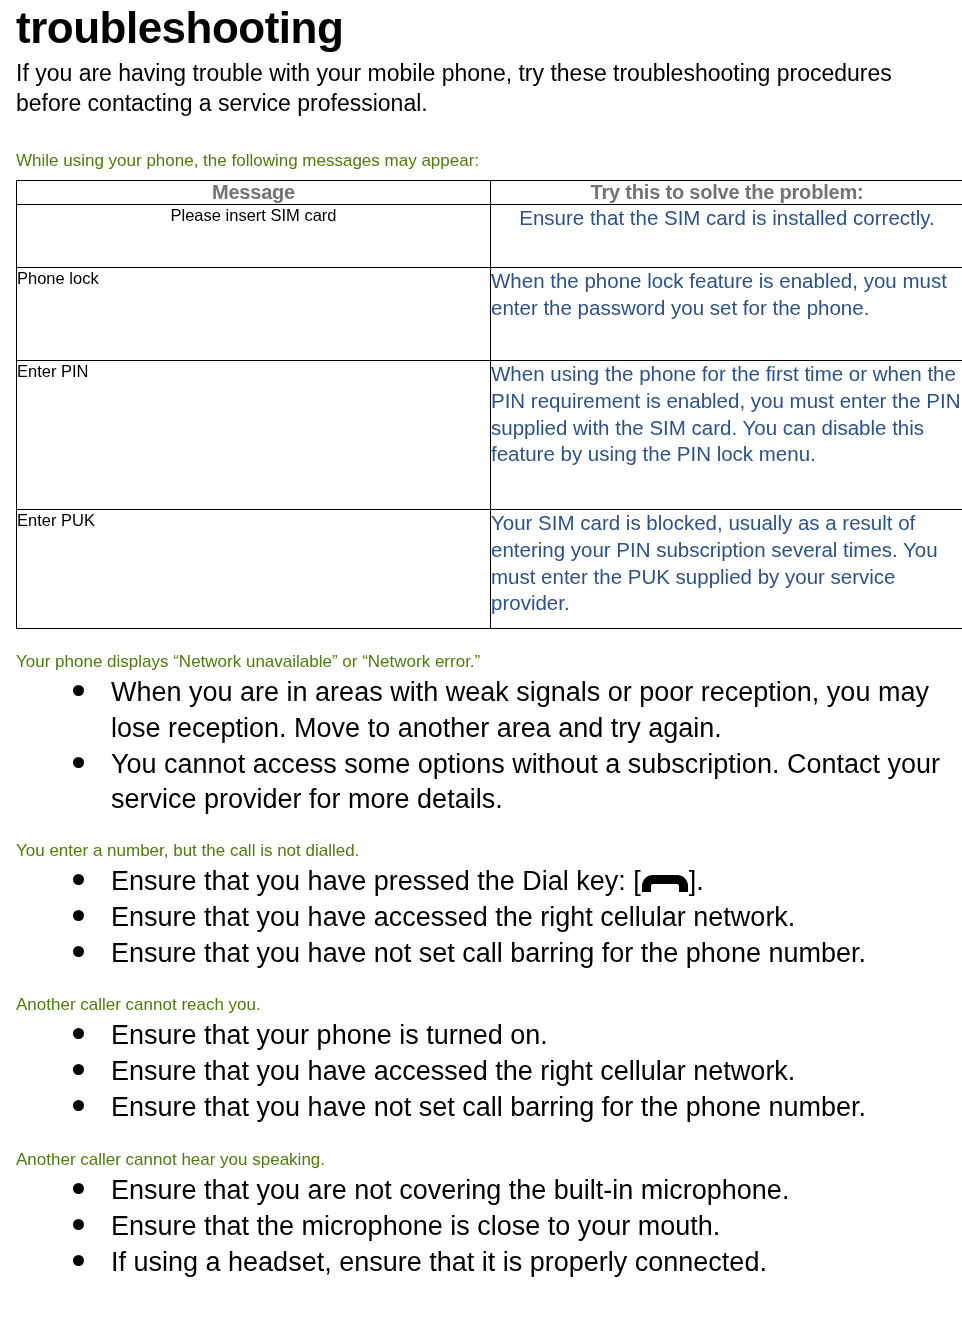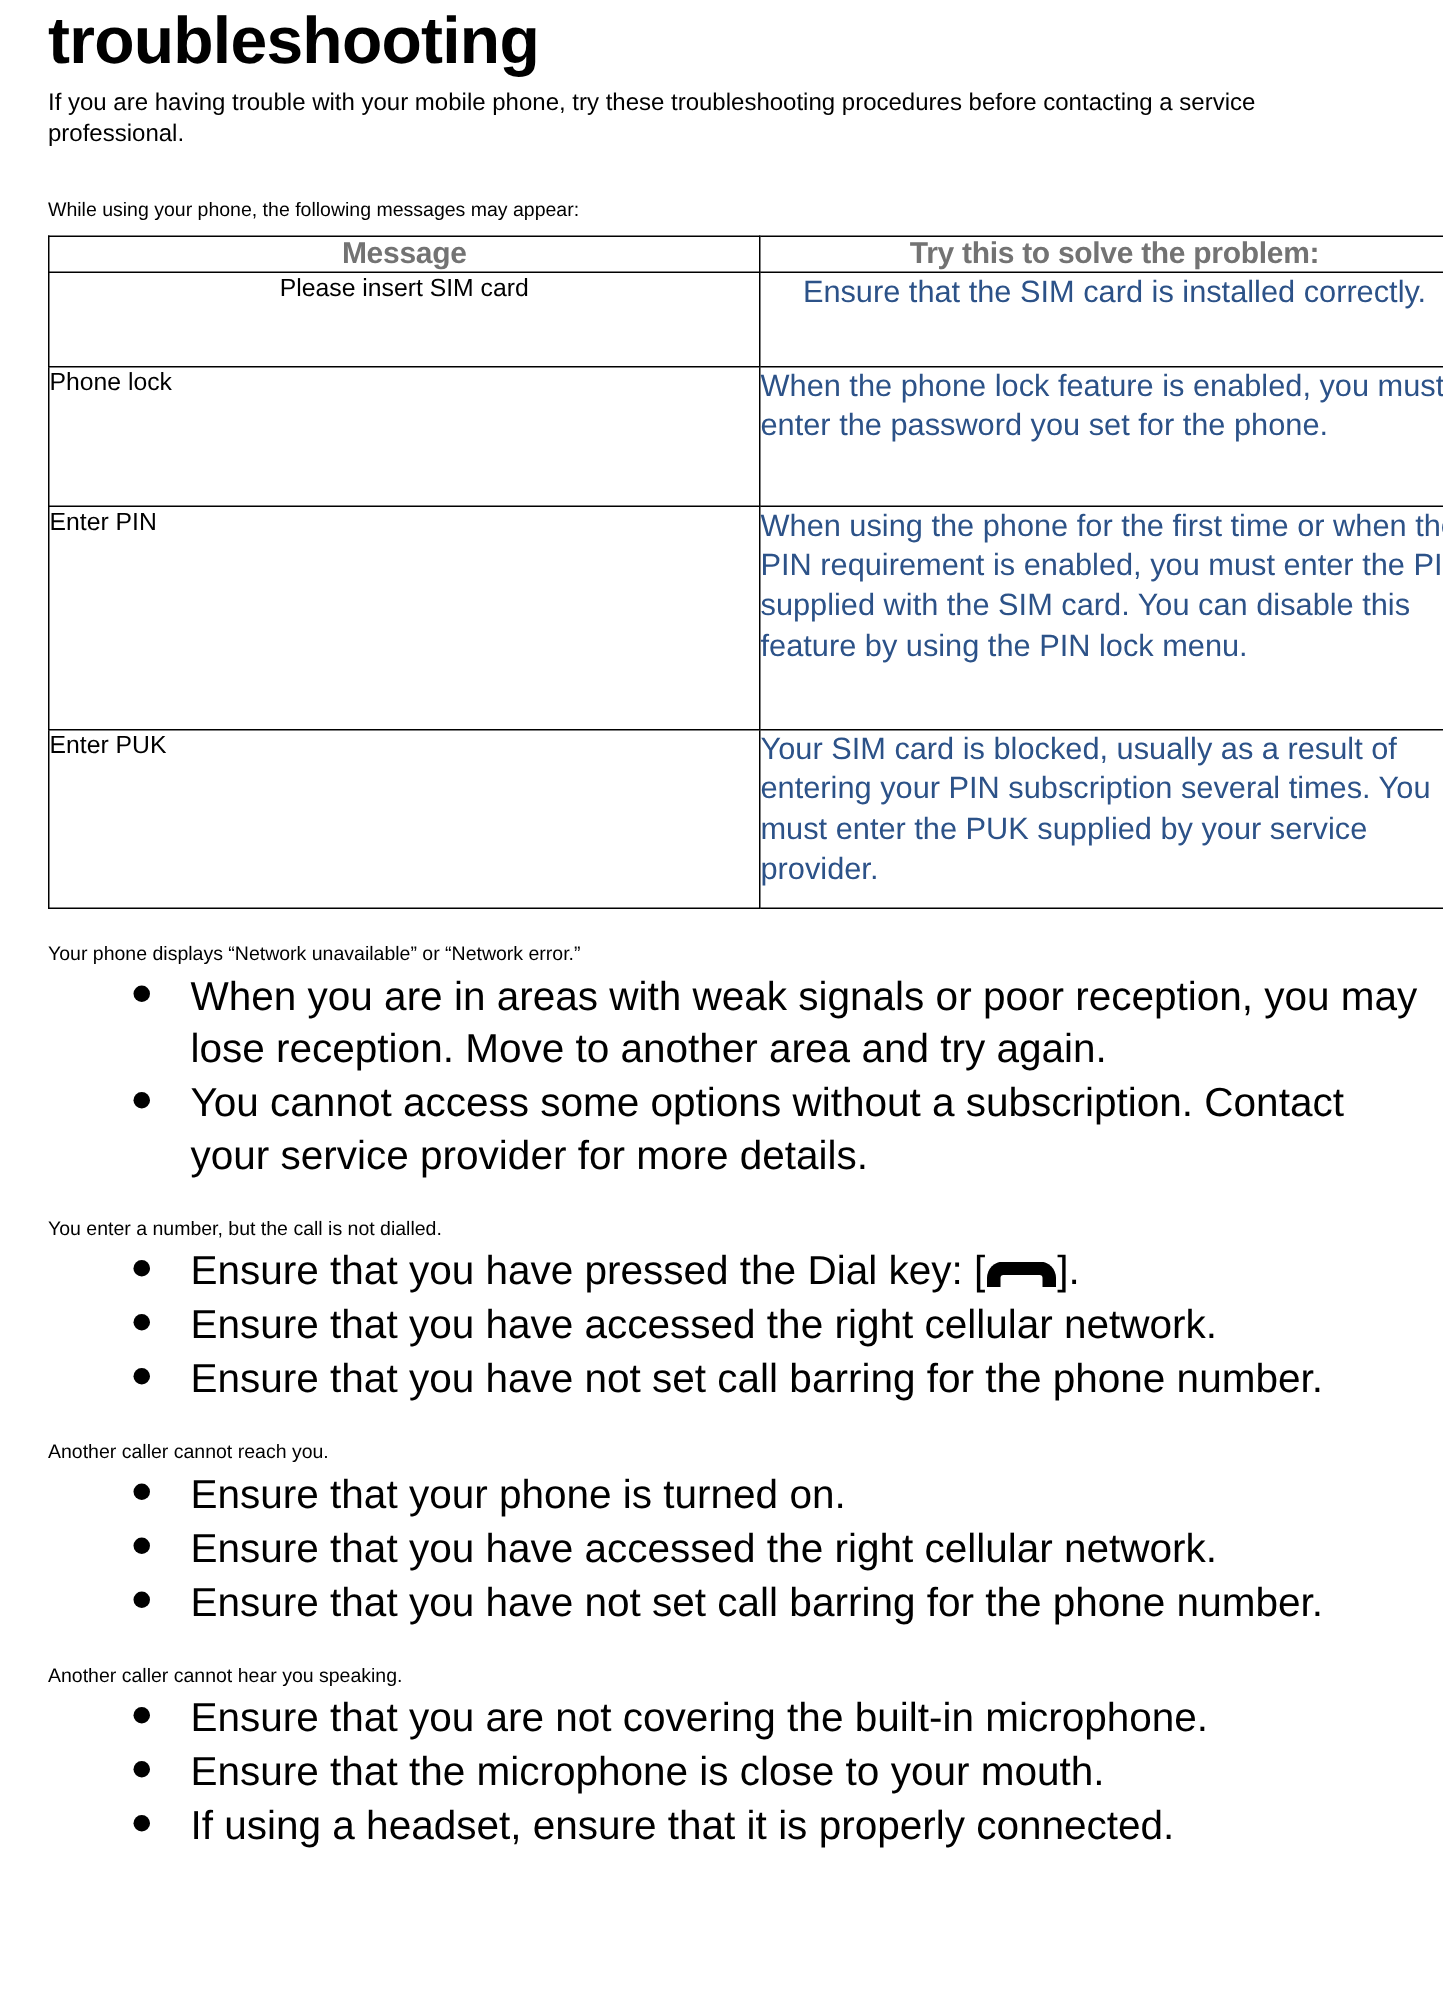--- a/index.html
+++ b/index.html
@@ -15,47 +15,47 @@
     overflow: hidden;
   }
   .page {
     position: relative;
     width: 962px;
     height: 1328px;
     padding: 0;
     box-sizing: border-box;
   }
   .inner {
-    padding: 4px 14px 0 32px;
+    padding: 4px 14px 0 16px;
   }
 
   
   .doc-title {
     font-size: 44px;
     font-weight: bold;
     line-height: 1.08;
     letter-spacing: -0.5px;
     margin: 0 0 6px 0;
     color: #000;
   }
 
   
   .intro {
-    font-size: 16px;
+    font-size: 23px;
     line-height: 1.32;
     margin: 0;
     color: #000;
     max-width: 900px;
   }
 
   
   .sec-head {
-    font-size: 13px;
+    font-size: 17px;
     line-height: 1.3;
-    color: #000000;
+    color: #4d7c0f;
     margin: 0;
   }
 
   .gap-lg { height: 32px; }
   .gap-md { height: 22px; }
 
   
   table.msg-table {
     border-collapse: collapse;
     width: 947px;

